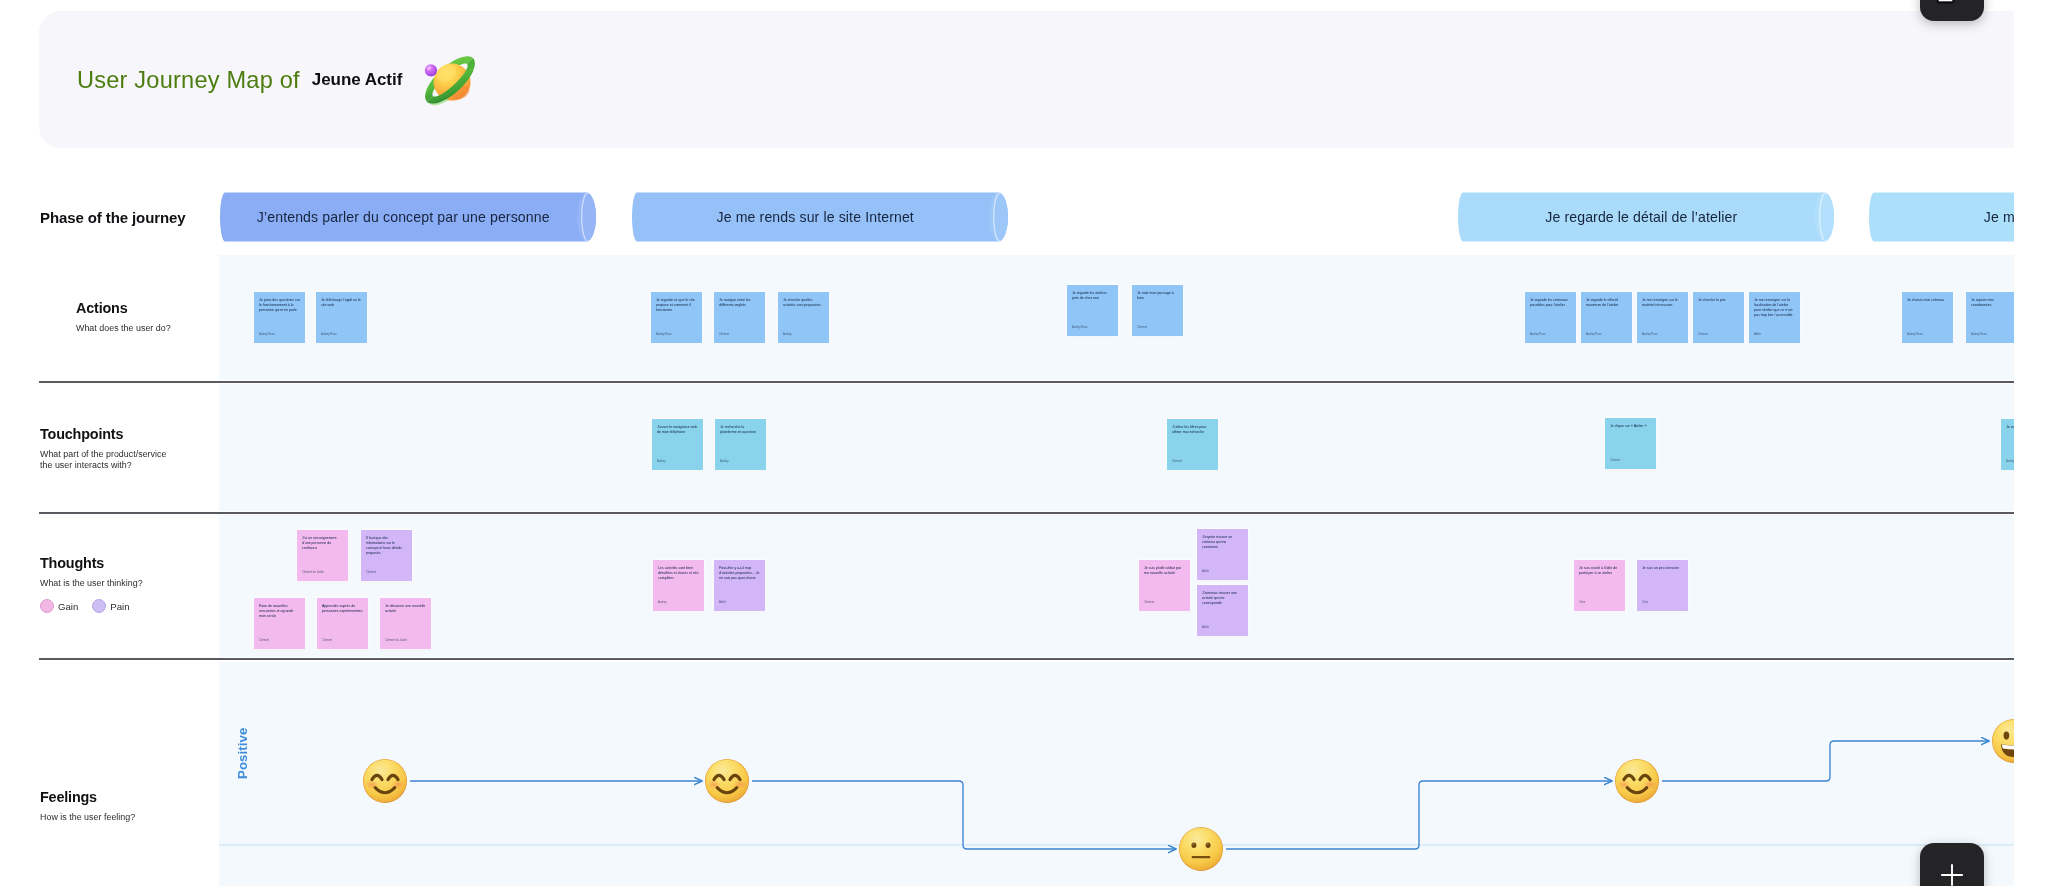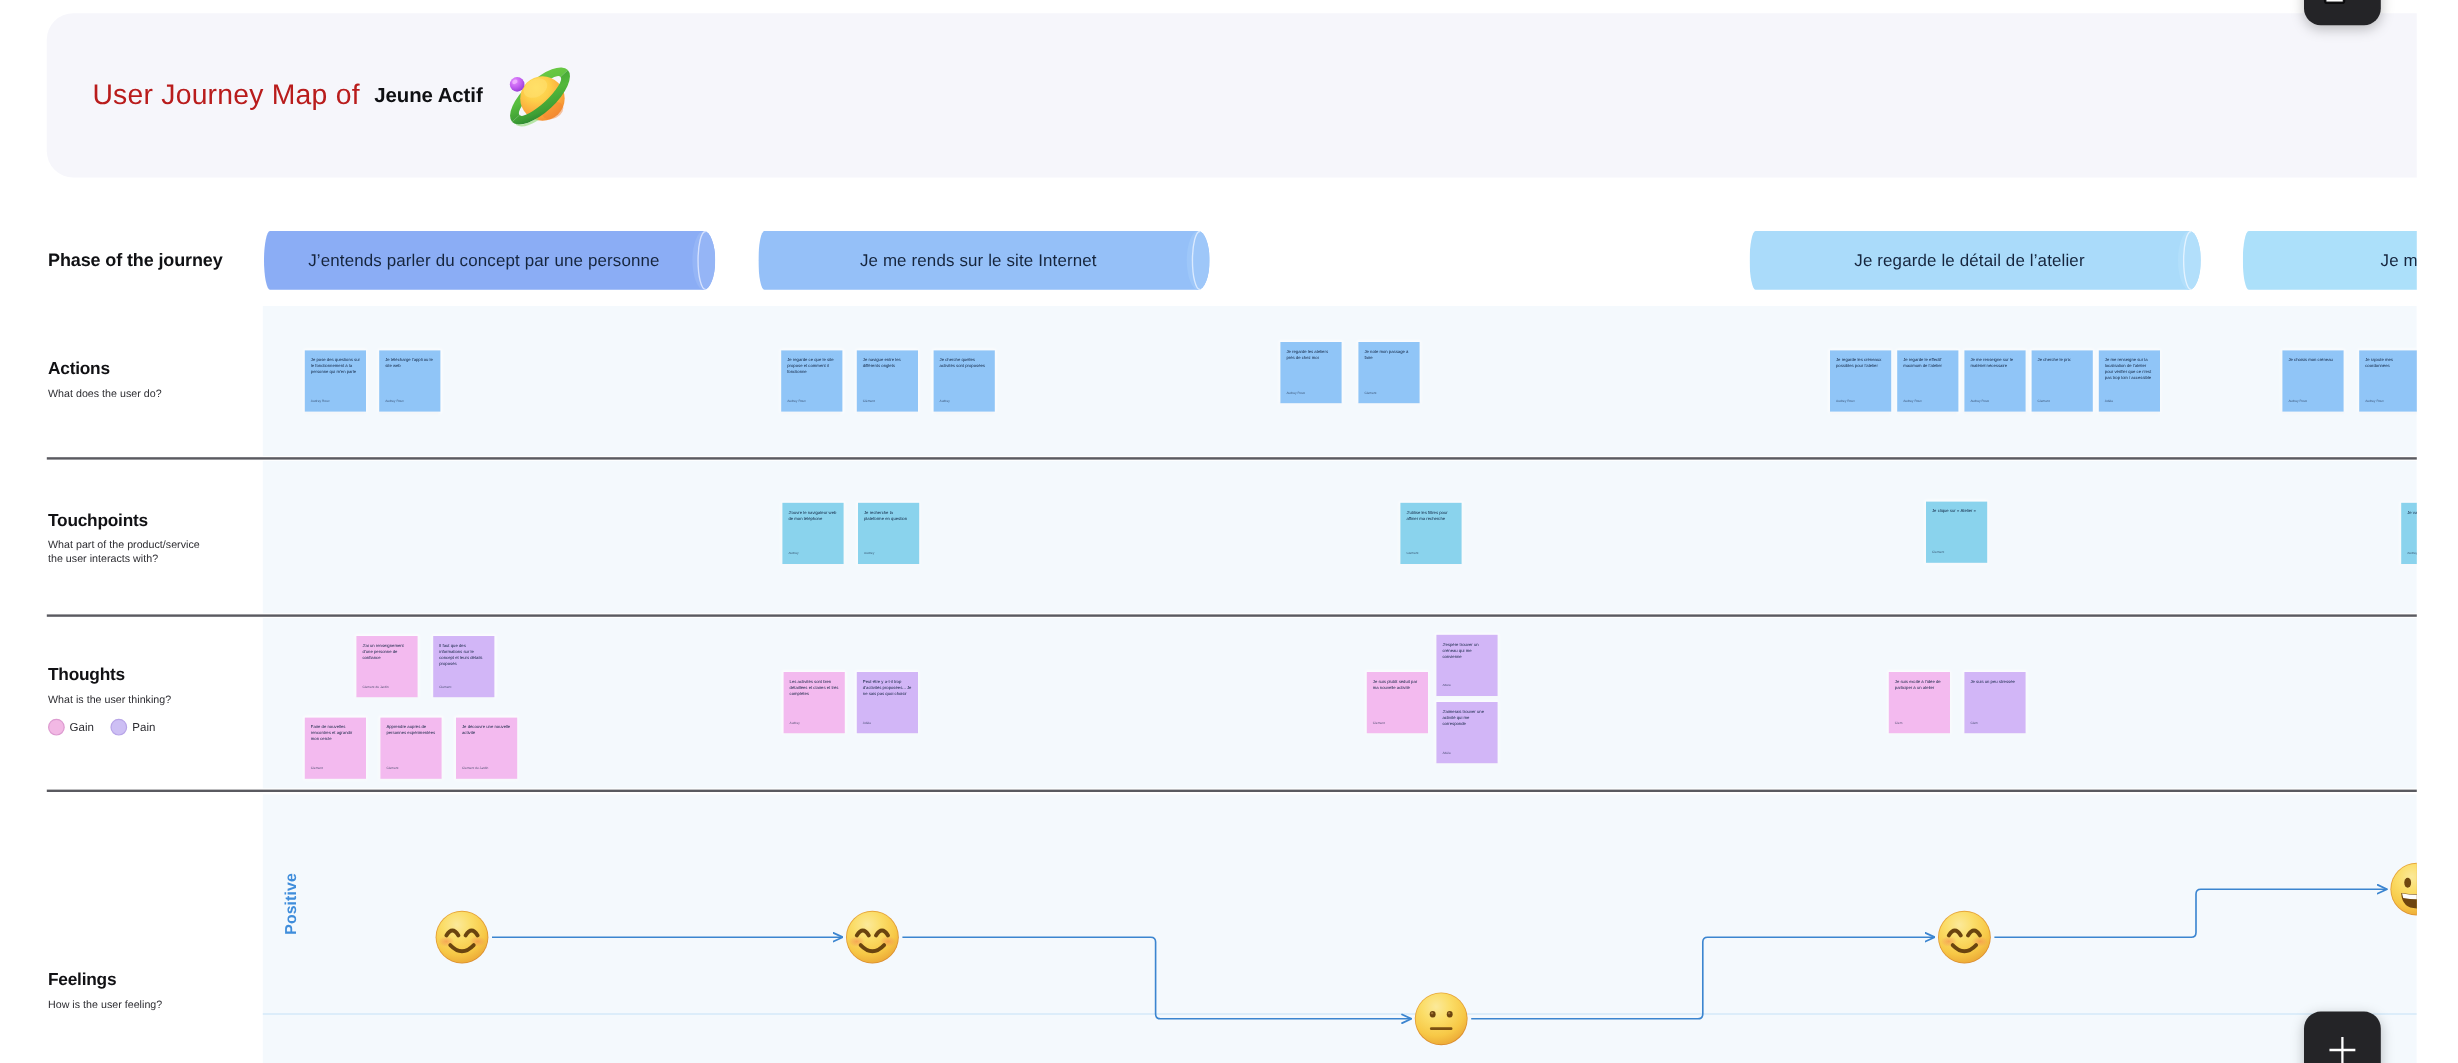--- a/index.html
+++ b/index.html
@@ -9,21 +9,21 @@
   -webkit-font-smoothing:antialiased;}
 #board{position:absolute;left:0;top:0;width:2048px;height:886px;}
 
 #canvas-clip{position:absolute;left:0;top:0;width:2014px;height:886px;overflow:hidden;}
 
 
 #header-card{position:absolute;left:39px;top:11px;width:2010px;height:137px;
   background:#f6f6fb;border-radius:22px;}
 #header-title{position:absolute;left:77px;top:60px;height:40px;
   display:flex;align-items:center;white-space:nowrap;}
-#header-title .reg{font-weight:400;font-size:23.6px;color:#b91c1c;letter-spacing:.2px;}
+#header-title .reg{font-weight:400;font-size:23.6px;color:#4d7c0f;letter-spacing:.2px;}
 #header-title .bold{font-weight:700;font-size:17px;color:#0f1013;
   letter-spacing:-.05px;margin-left:12px;}
 #planet-icon{margin-left:15px;display:block;}
 
 
 .row-label{position:absolute;left:40px;width:172px;}
 .row-label .t{font-size:14.4px;font-weight:700;color:#111114;line-height:16.5px;
   letter-spacing:-.18px;}
 .row-label .s{font-size:8.9px;font-weight:400;color:#2c2c31;line-height:11.6px;
   margin-top:6px;letter-spacing:.02px;white-space:pre-line;}
@@ -157,34 +157,34 @@
 <div class="phase" style="left:1458px;width:376px;"><svg width="376.0" height="50.0" viewBox="0 0 376.0 50.0">
           <path d="M 5.0 0.6 L 366.5 0.6 A 9.5 24.4 0 0 1 366.5 49.4 L 5.0 49.4 A 5.0 24.4 0 0 1 5.0 0.6 Z" fill="#aadbfa"></path>
           <path d="M 366.5 0.6 A 9.5 24.4 0 0 1 366.5 49.4 A 9.5 24.4 0 0 1 366.5 0.6 Z" fill="#b2dffb"></path>
           <path d="M 367.8 0.9 A 6.1 24.1 0 0 0 367.8 49.1" fill="none" stroke="#ebf6ff" stroke-width="1.15" stroke-linecap="round" opacity="0.85"></path>
         </svg><div class="lbl" style="width:366.5px;">Je regarde le détail de l’atelier</div></div>
 <div class="phase" style="left:1869px;width:376px;"><svg width="376.0" height="50.0" viewBox="0 0 376.0 50.0">
           <path d="M 5.0 0.6 L 366.5 0.6 A 9.5 24.4 0 0 1 366.5 49.4 L 5.0 49.4 A 5.0 24.4 0 0 1 5.0 0.6 Z" fill="#ace0fa"></path>
           <path d="M 366.5 0.6 A 9.5 24.4 0 0 1 366.5 49.4 A 9.5 24.4 0 0 1 366.5 0.6 Z" fill="#b4e4fb"></path>
           <path d="M 367.8 0.9 A 6.1 24.1 0 0 0 367.8 49.1" fill="none" stroke="#ebf8ff" stroke-width="1.15" stroke-linecap="round" opacity="0.85"></path>
         </svg><div class="lbl" style="width:366.5px;">Je m’inscris à l’atelier</div></div>
-<div class="row-label" style="top:300px;">
+<div class="row-label" style="top:300px;margin-left:36px;">
         <div class="t">Actions</div>
         <div class="s">What does the user do?</div>
       </div>
 <div class="row-label" style="top:426px;">
         <div class="t">Touchpoints</div>
         <div class="s">What part of the product/service
 the user interacts with?</div>
       </div>
 <div class="row-label" style="top:555px;">
         <div class="t">Thoughts</div>
         <div class="s">What is the user thinking?</div>
       </div>
-<div class="row-label" style="top:789px;margin-top:20px;">
+<div class="row-label" style="top:789px;">
         <div class="t">Feelings</div>
         <div class="s">How is the user feeling?</div>
       </div>
 <div id="legend">
  <div class="legend-item">
           <span class="legend-dot" style="background:#f2b8e4;border:1px solid #dd9bd0;"></span>
           <span class="legend-text">Gain</span>
         </div>
  <div class="legend-item">
           <span class="legend-dot" style="background:#cdbff4;border:1px solid #b8a5e8;"></span>

